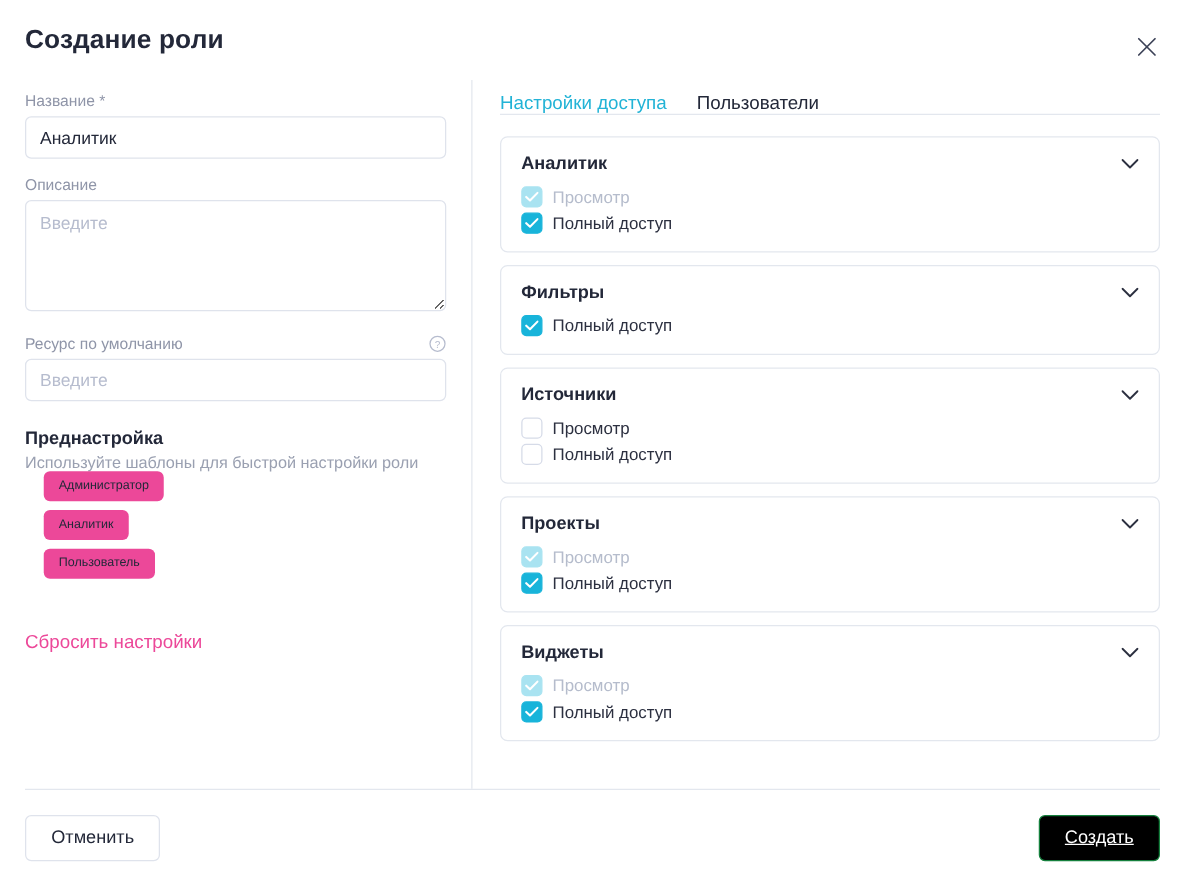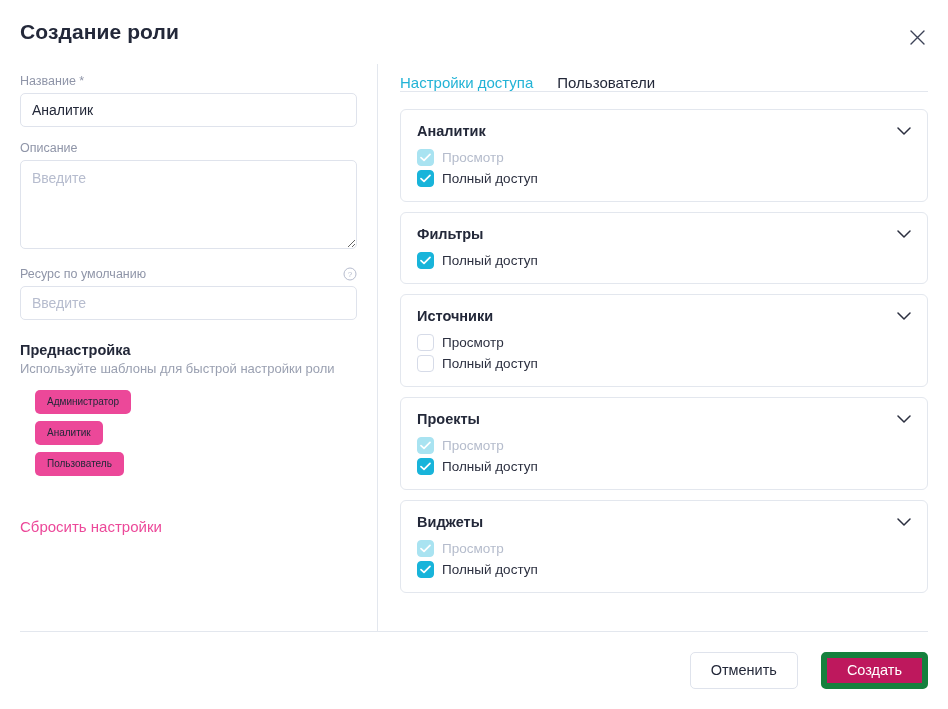--- a/index.html
+++ b/index.html
@@ -115,21 +115,20 @@
   .preset-block { margin-top: 22px; }
   .preset-title {
     font-size: 14.5px;
     font-weight: bold;
     color: #232839;
     margin-bottom: 3px;
   }
   .preset-subtitle {
     font-size: 13px;
     color: #9aa0b1;
-    margin-bottom: 14px;
   }
   .chip-list { display: flex; flex-direction: column; align-items: flex-start; gap: 7px; }
   .chip {
     background: #ec4899;
     border: none;
     border-radius: 5px;
     padding: 6px 12px;
     font-size: 10px;
     font-family: "Liberation Sans", sans-serif;
     color: #232839;
@@ -224,43 +223,44 @@
     height: 78px;
     padding: 0 20px;
   }
   .footer-divider {
     height: 1px;
     background: #e3e7ee;
     width: 100%;
   }
   .footer-actions {
     display: flex;
-    justify-content: flex-end;
+    justify-content: space-between;
     align-items: center;
     gap: 23px;
     height: 77px;
   }
   .btn {
     border-radius: 5px;
     font-size: 14.5px;
     font-family: "Liberation Sans", sans-serif;
     cursor: pointer;
     padding: 0 20px;
     height: 37px;
     line-height: 1;
   }
   .btn-secondary {
     background: #fff;
     border: 1px solid #dfe3ec;
     color: #232839;
   }
   .btn-primary {
-    background: #be185d;
-    border: 6px solid #15803d;
+    background: #000000;
+    border: 1px solid #15803d;
     color: #ffffff;
+    text-decoration: underline;
   }
 </style>
 </head>
 <body>
 
 <div class="modal-header">
   <div class="modal-title">Создание роли</div>
 </div>
 <button class="close-button">
   <span>

